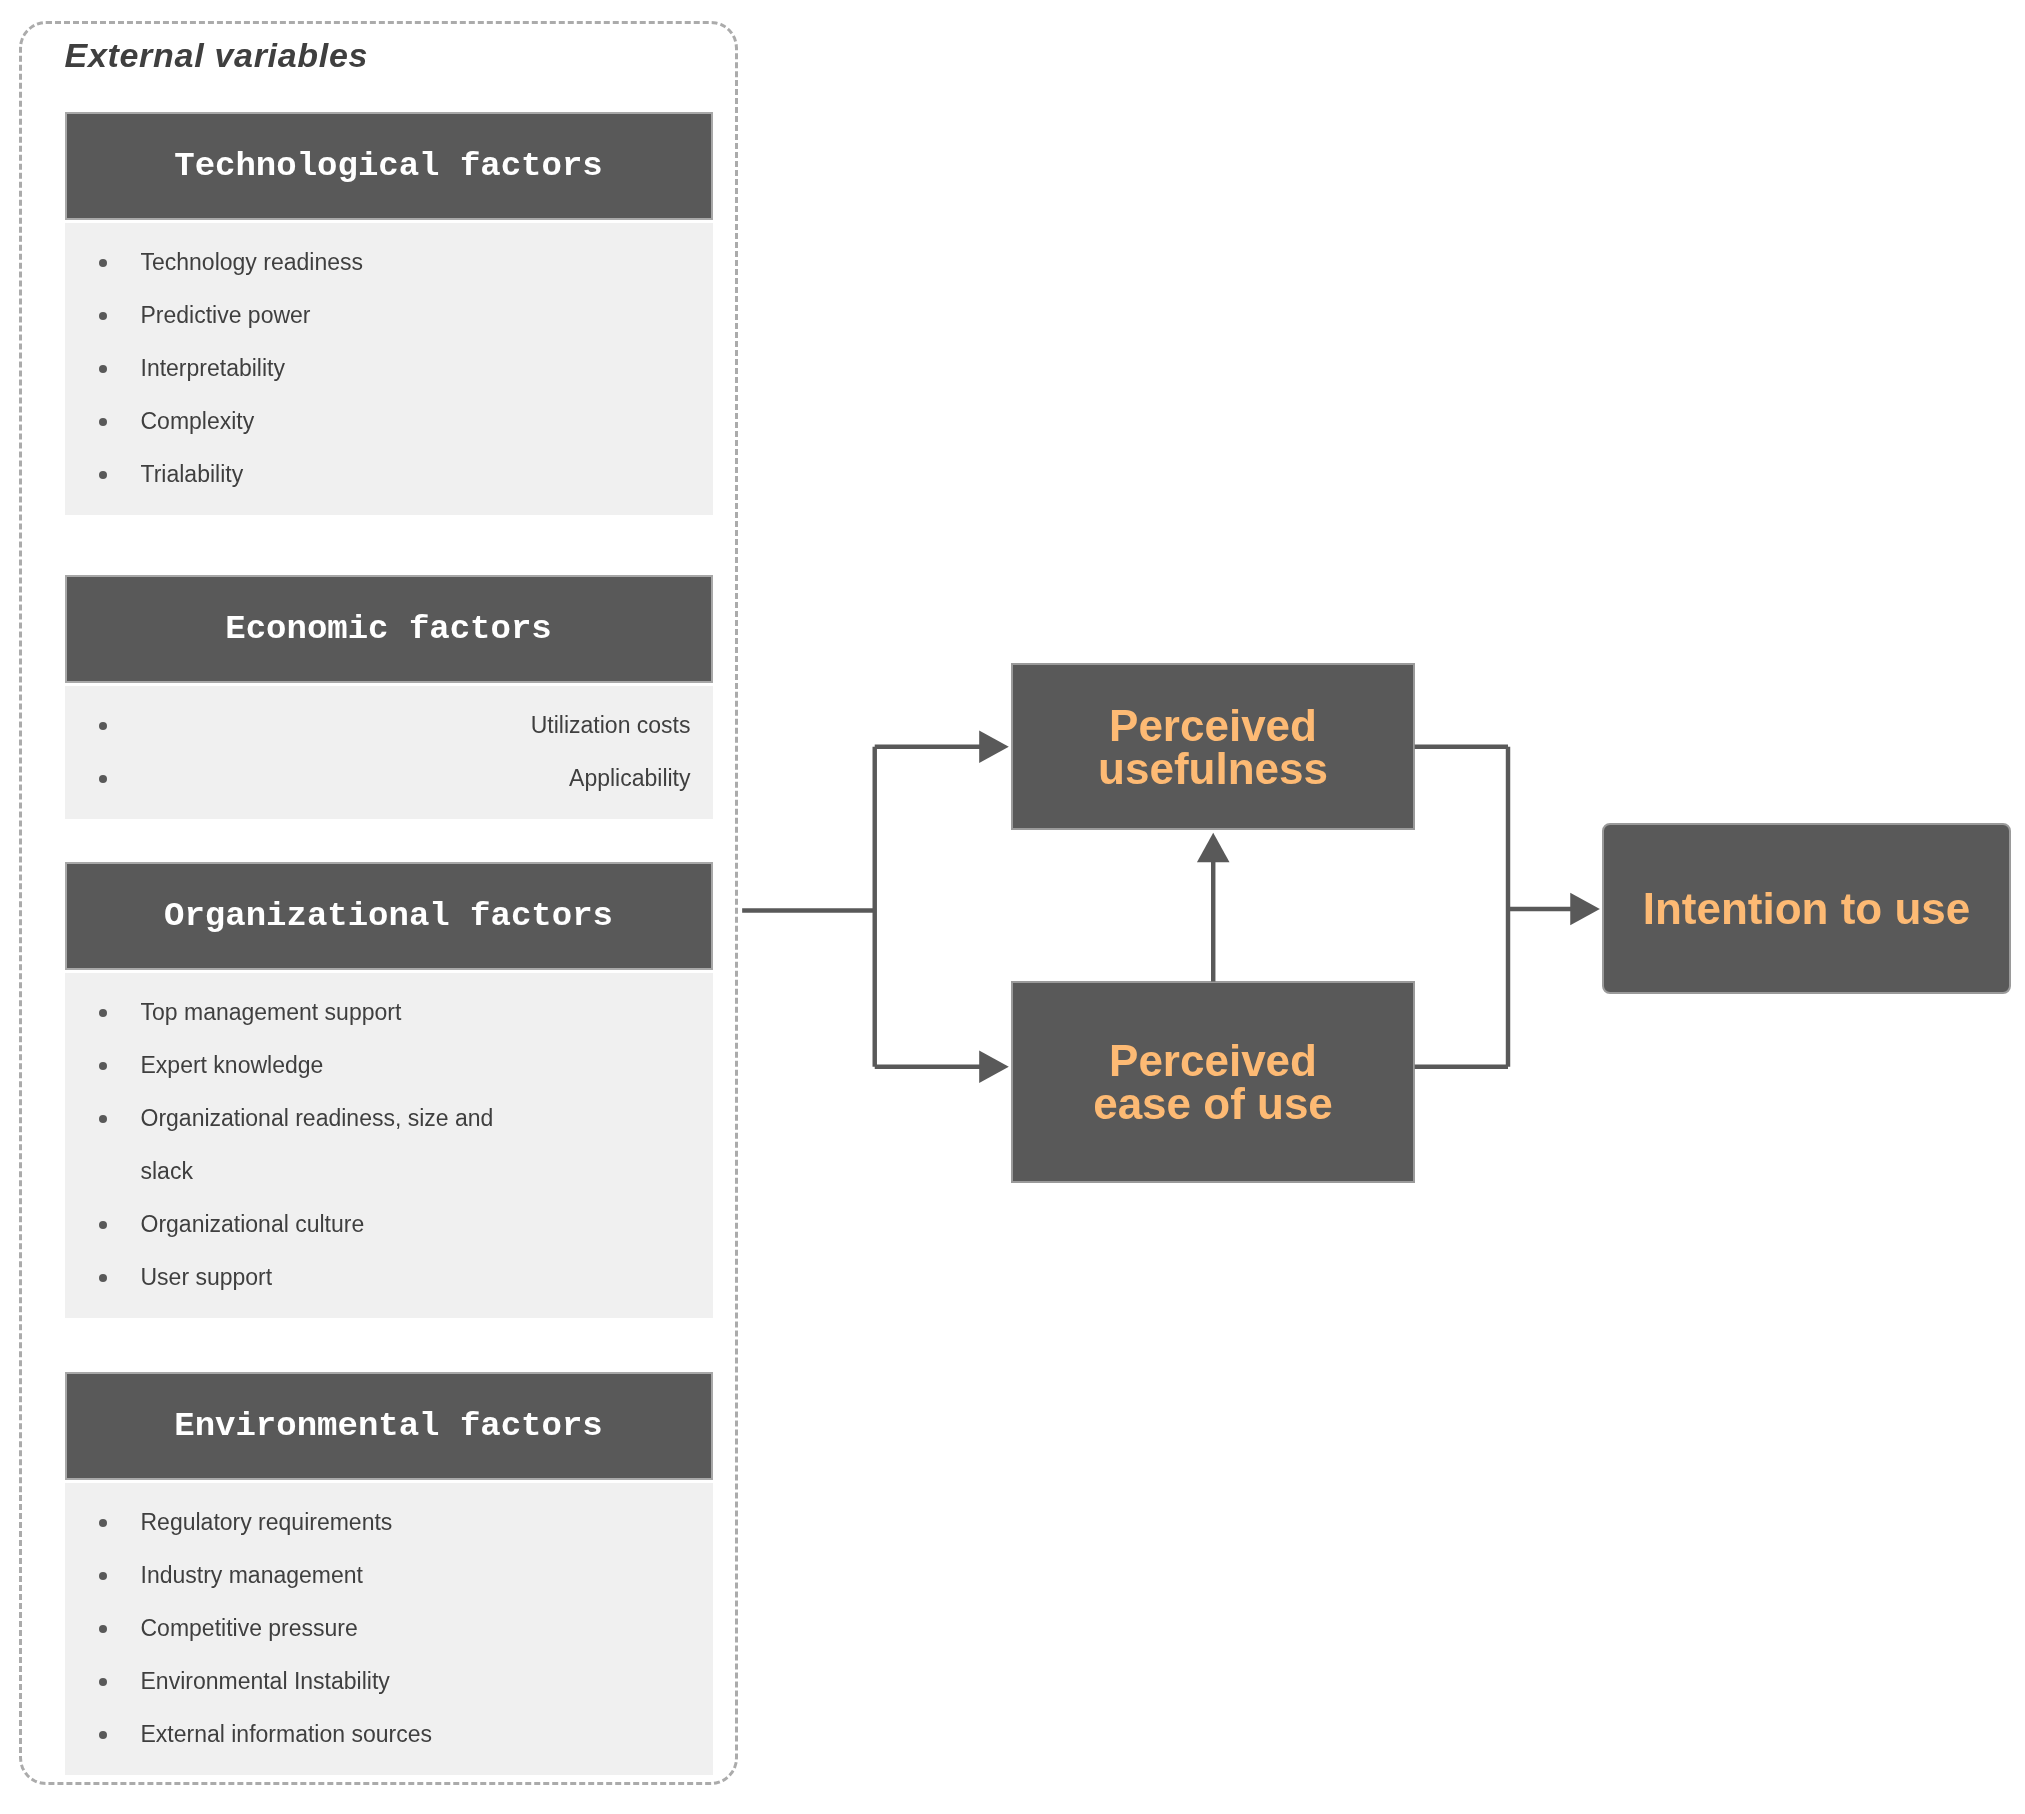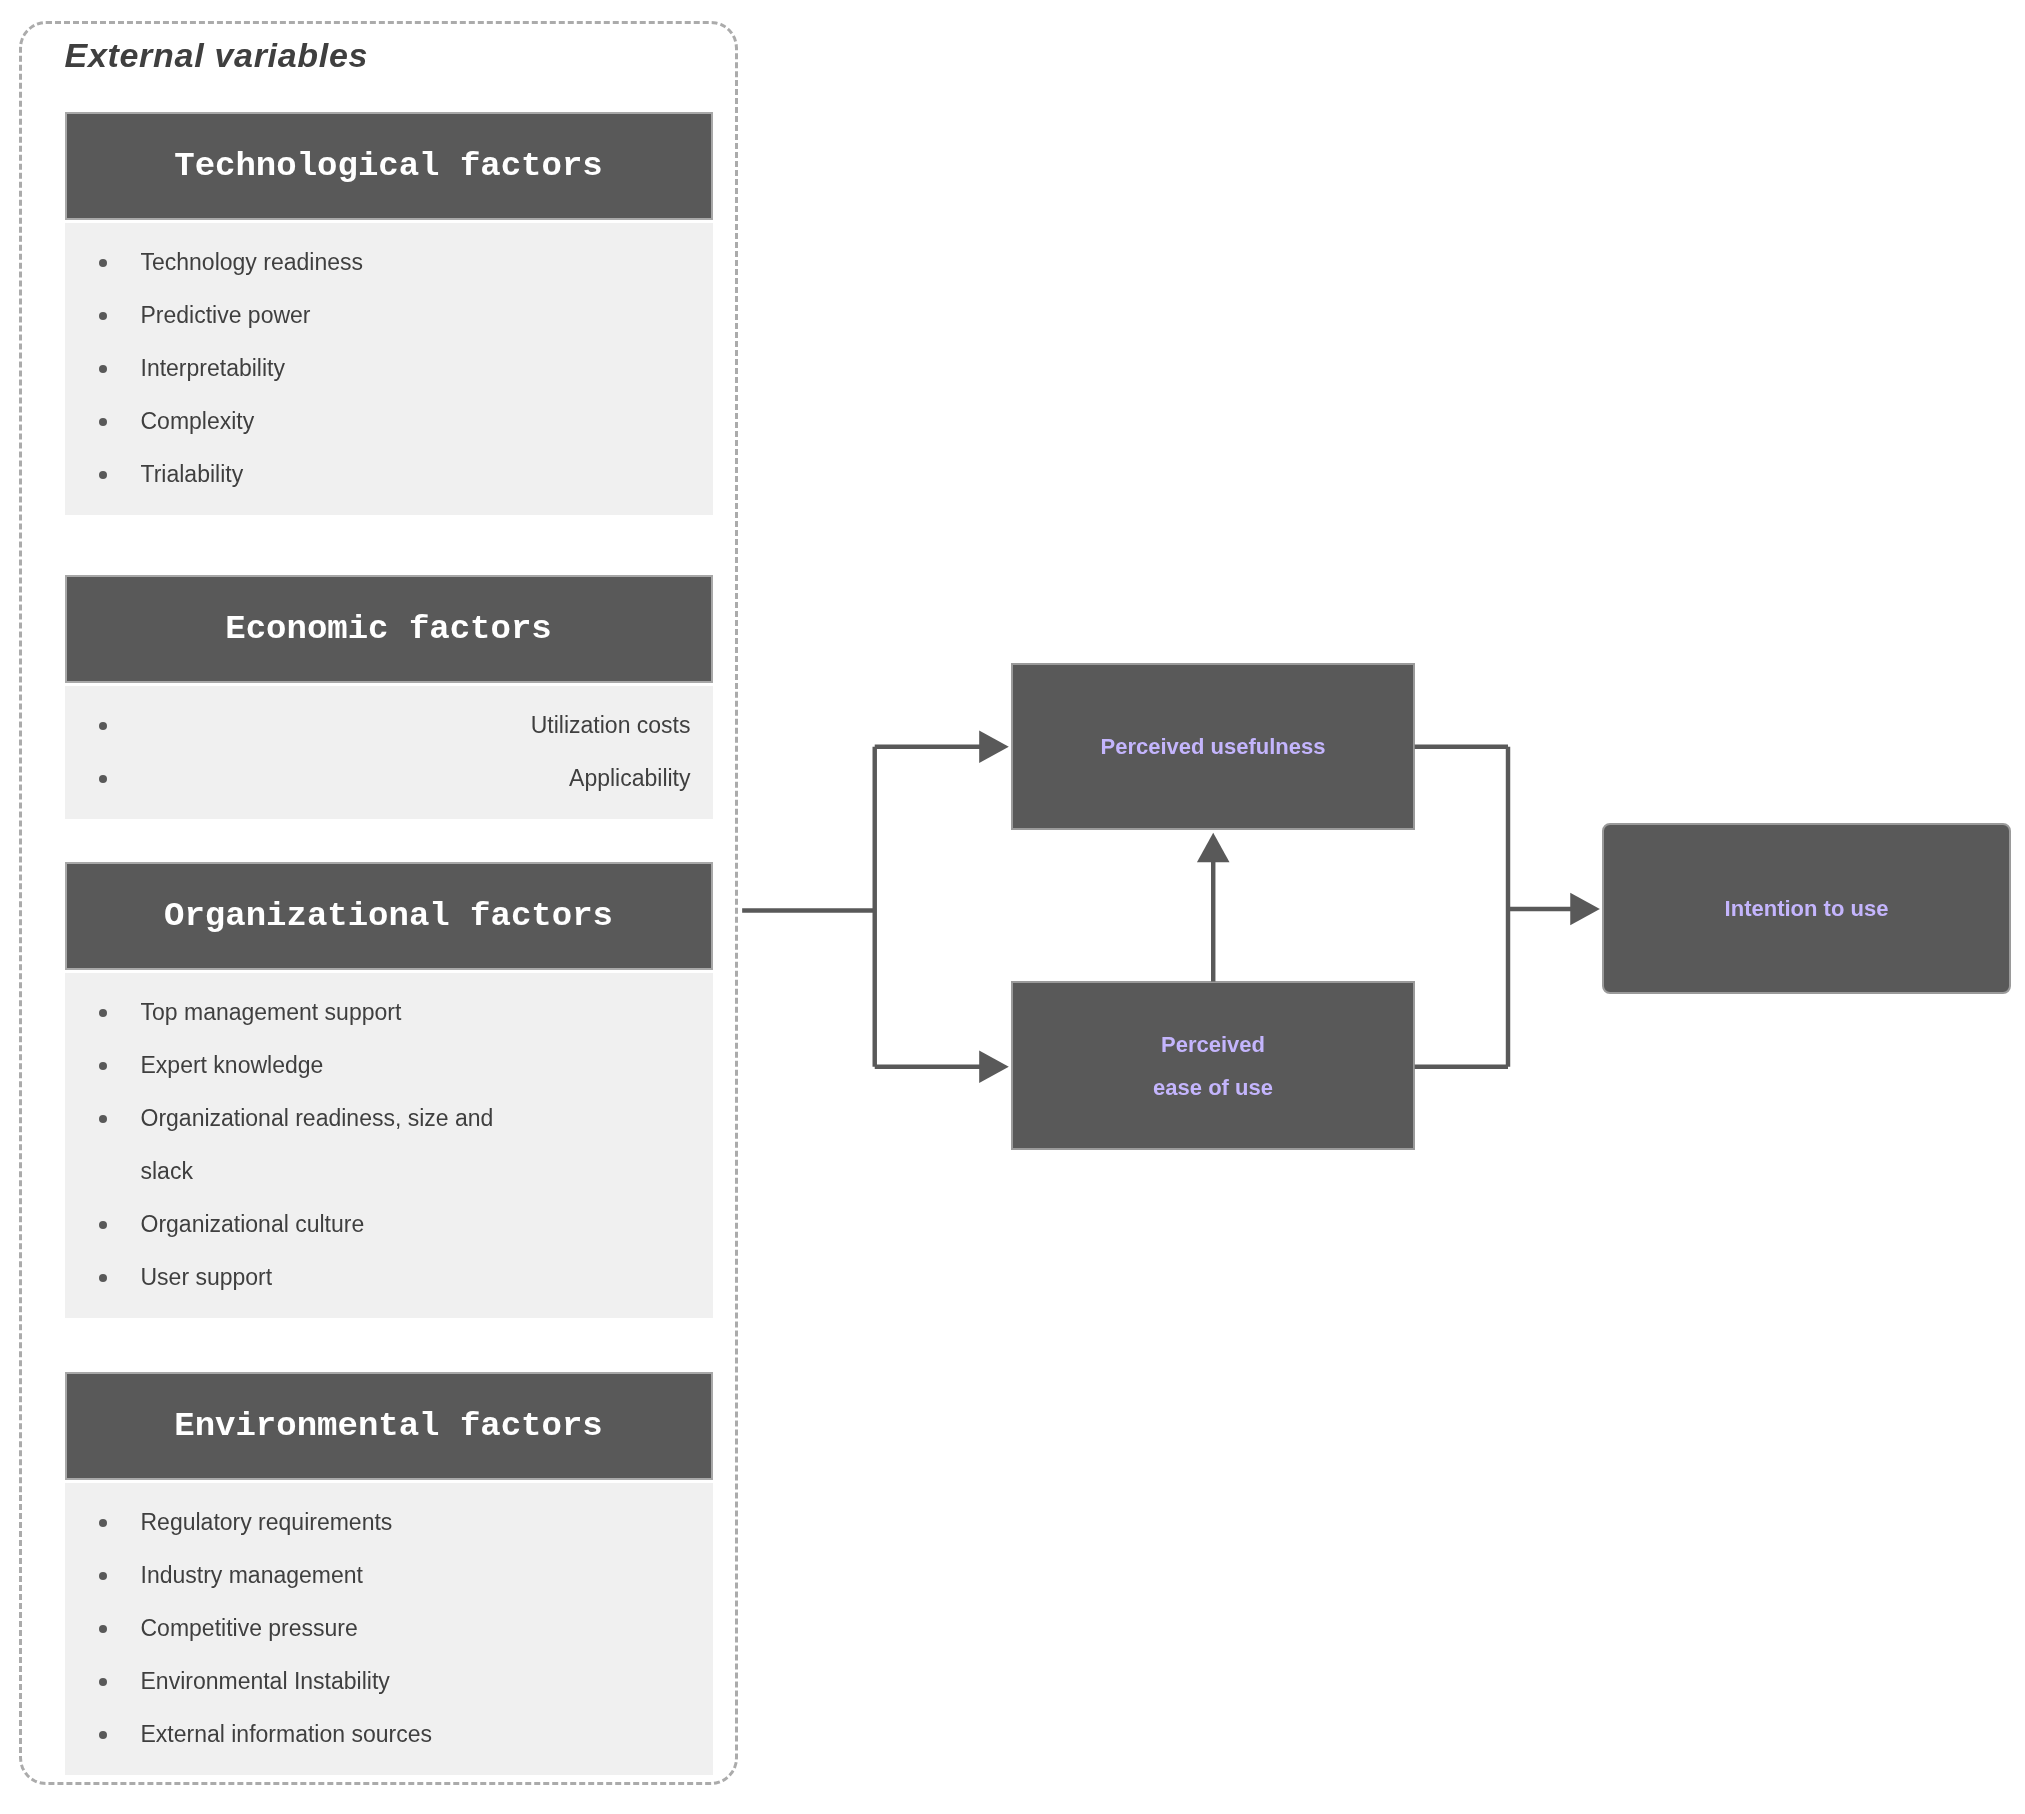--- a/index.html
+++ b/index.html
@@ -90,28 +90,28 @@
     position: absolute;
     background: #595959;
     border: 2.2px solid #9a9a9a;
     box-sizing: border-box;
     display: flex;
     align-items: center;
     justify-content: center;
     text-align: center;
   }
   .flow-box .box-label {
-    color: #c4b5fd;
-    font-size: 22px;
+    color: #fdba74;
+    font-size: 44px;
     font-weight: bold;
     line-height: 43px;
     white-space: pre-line;
   }
   .box-usefulness { left: 1011px; top: 663px;  width: 404px; height: 167px; }
-  .box-ease       { left: 1011px; top: 981px; width: 404px; height: 169px; }
+  .box-ease       { left: 1011px; top: 981px; width: 404px; height: 202px; }
   .box-intention  { left: 1602px; top: 823px; width: 409px; height: 171px; border-radius: 8px; }
 
   
   .connectors {
     position: absolute;
     left: 0; top: 0;
     width: 2025px; height: 1815px;
     pointer-events: none;
   }
 </style>

